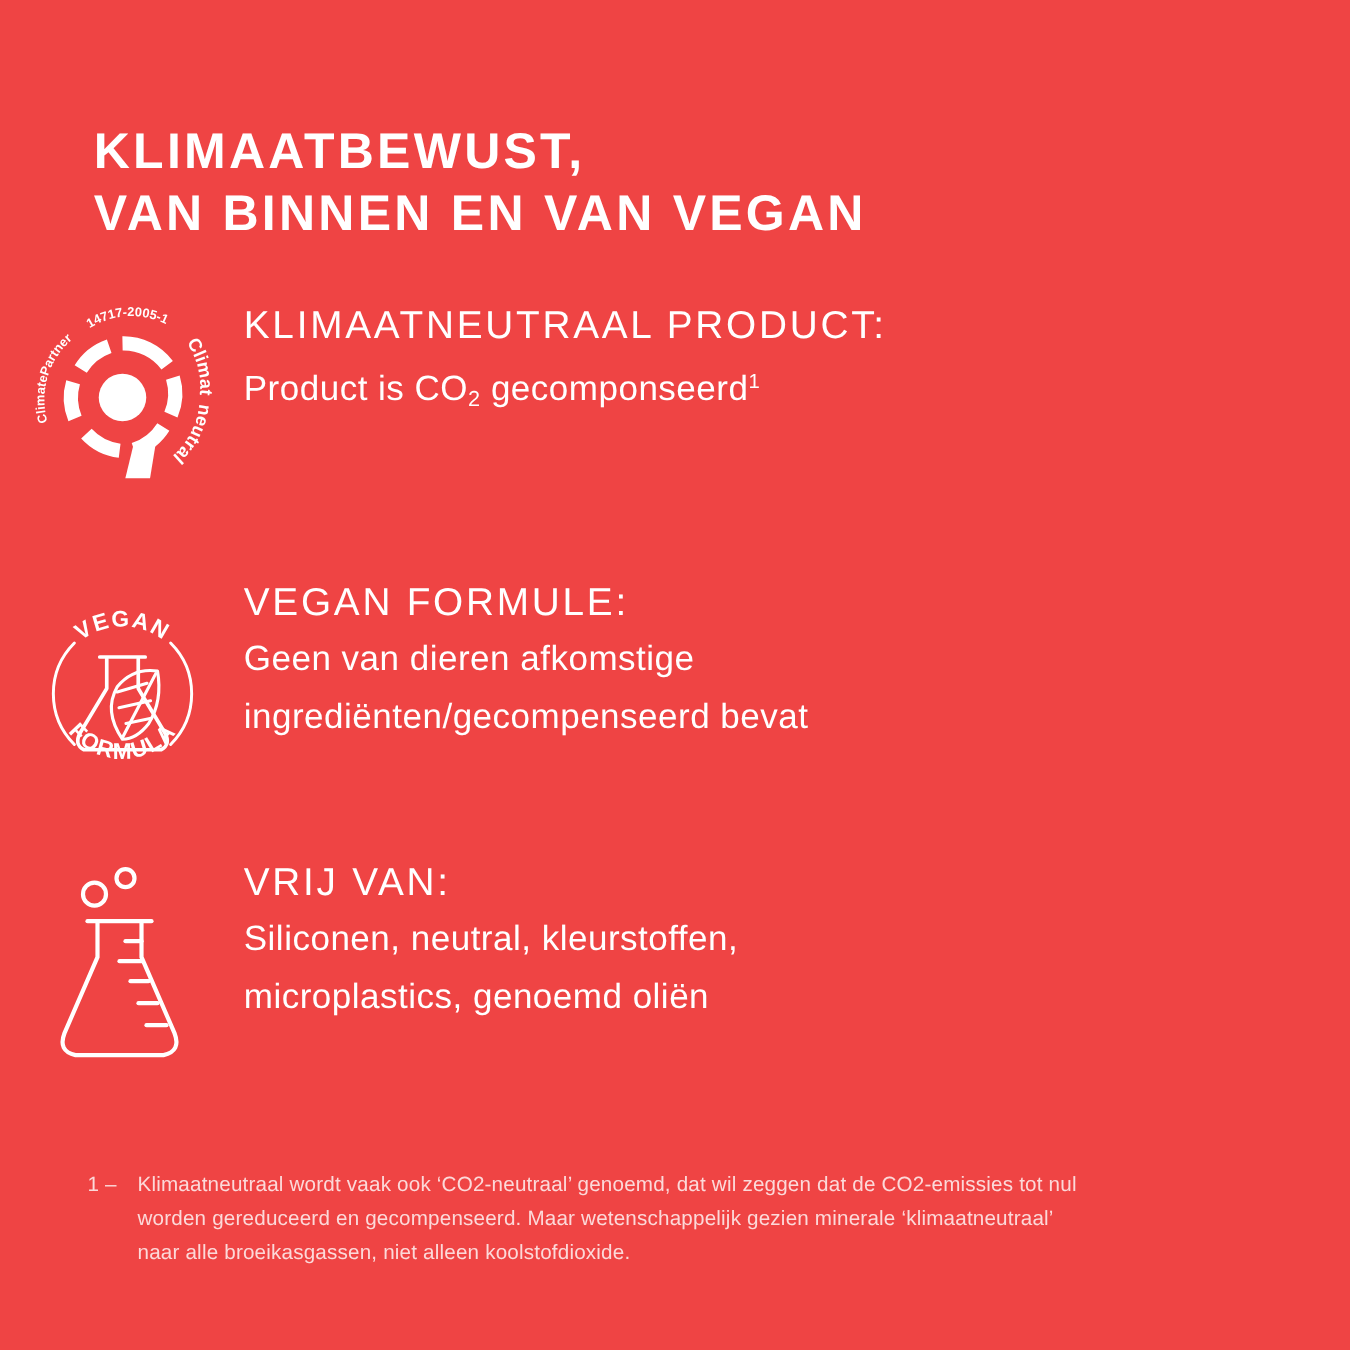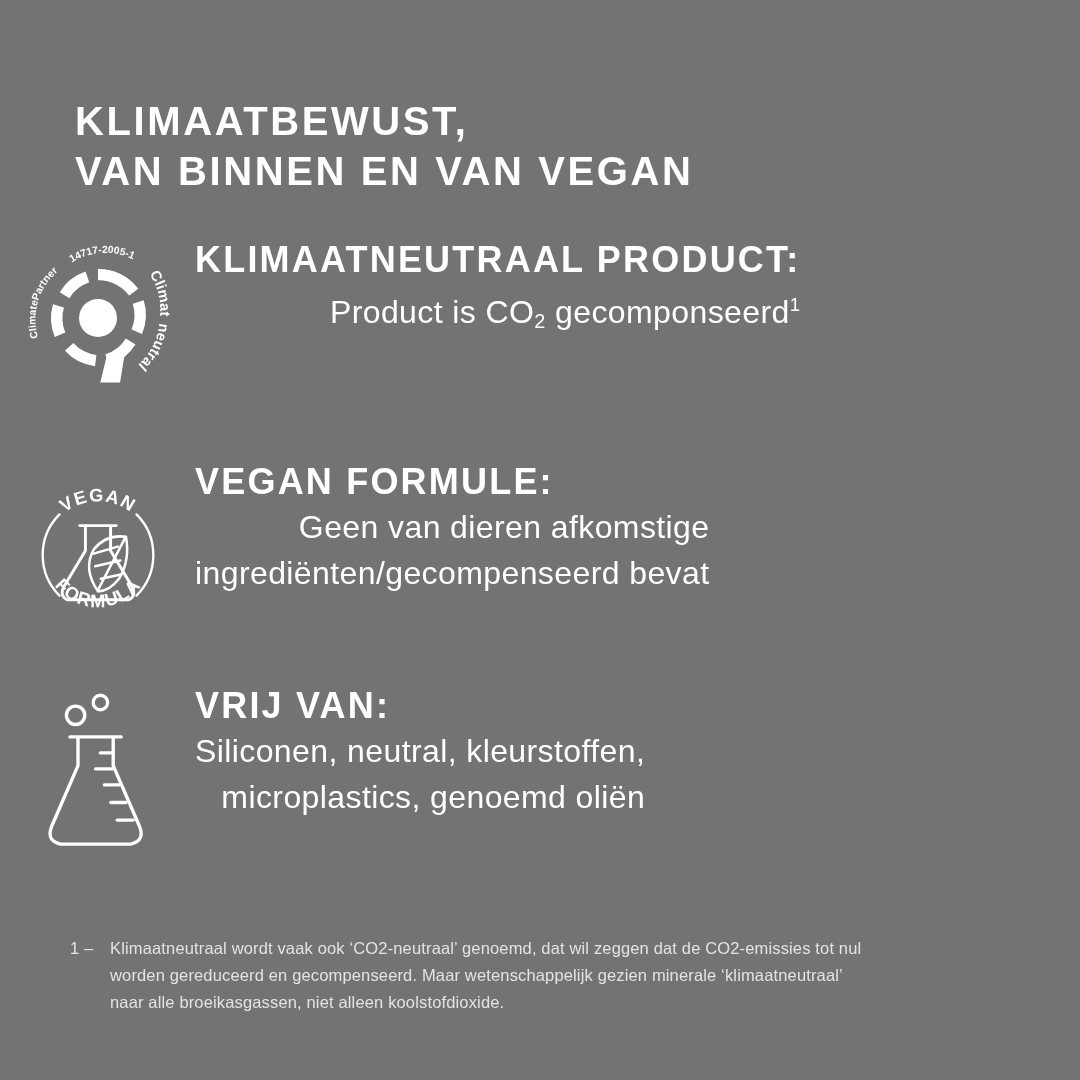--- a/index.html
+++ b/index.html
@@ -5,21 +5,21 @@
   * { margin:0; padding:0; box-sizing:border-box; }
   html, body {
     width:1080px; height:1080px;
     background:#a5bad5;
     font-family:"Liberation Sans", sans-serif;
     overflow:hidden;
   }
   .poster {
     position:relative;
     width:1080px; height:1080px;
-    background:#737373;
+    background:#ef4444;
   }
 
   
   .heading {
     position:absolute;
     left:75px; top:96px;
     color:#ffffff;
     font-size:40px;
     line-height:50px;
     font-weight:700;
@@ -51,34 +51,33 @@
     justify-content:center;
     padding-top:4px;
   }
   #feature-0 .ficon { padding-top:6px; }
   #feature-1 .ficon { padding-top:14px; }
   #feature-2 .ficon { padding-top:10px; }
 
   .ftext { padding-top:2px; }
   .fhead {
     color:#ffffff;
-    font-size:36px;
-    font-weight:700;
+    font-size:31px;
+    font-weight:400;
     letter-spacing:2.2px;
     line-height:44px;
     white-space:nowrap;
   }
   .fbody {
     color:#ffffff;
-    font-size:32px;
+    font-size:28px;
     font-weight:400;
     line-height:46px;
     letter-spacing:0.4px;
     white-space:nowrap;
-    text-align:right;
   }
   .fbody sub { font-size:0.62em; vertical-align:-0.28em; }
   .fbody sup { font-size:0.58em; vertical-align:0.62em; }
 
   
   .footnote {
     position:absolute;
     left:70px; top:935px;
     width:960px;
     color:rgba(255,255,255,0.80);

